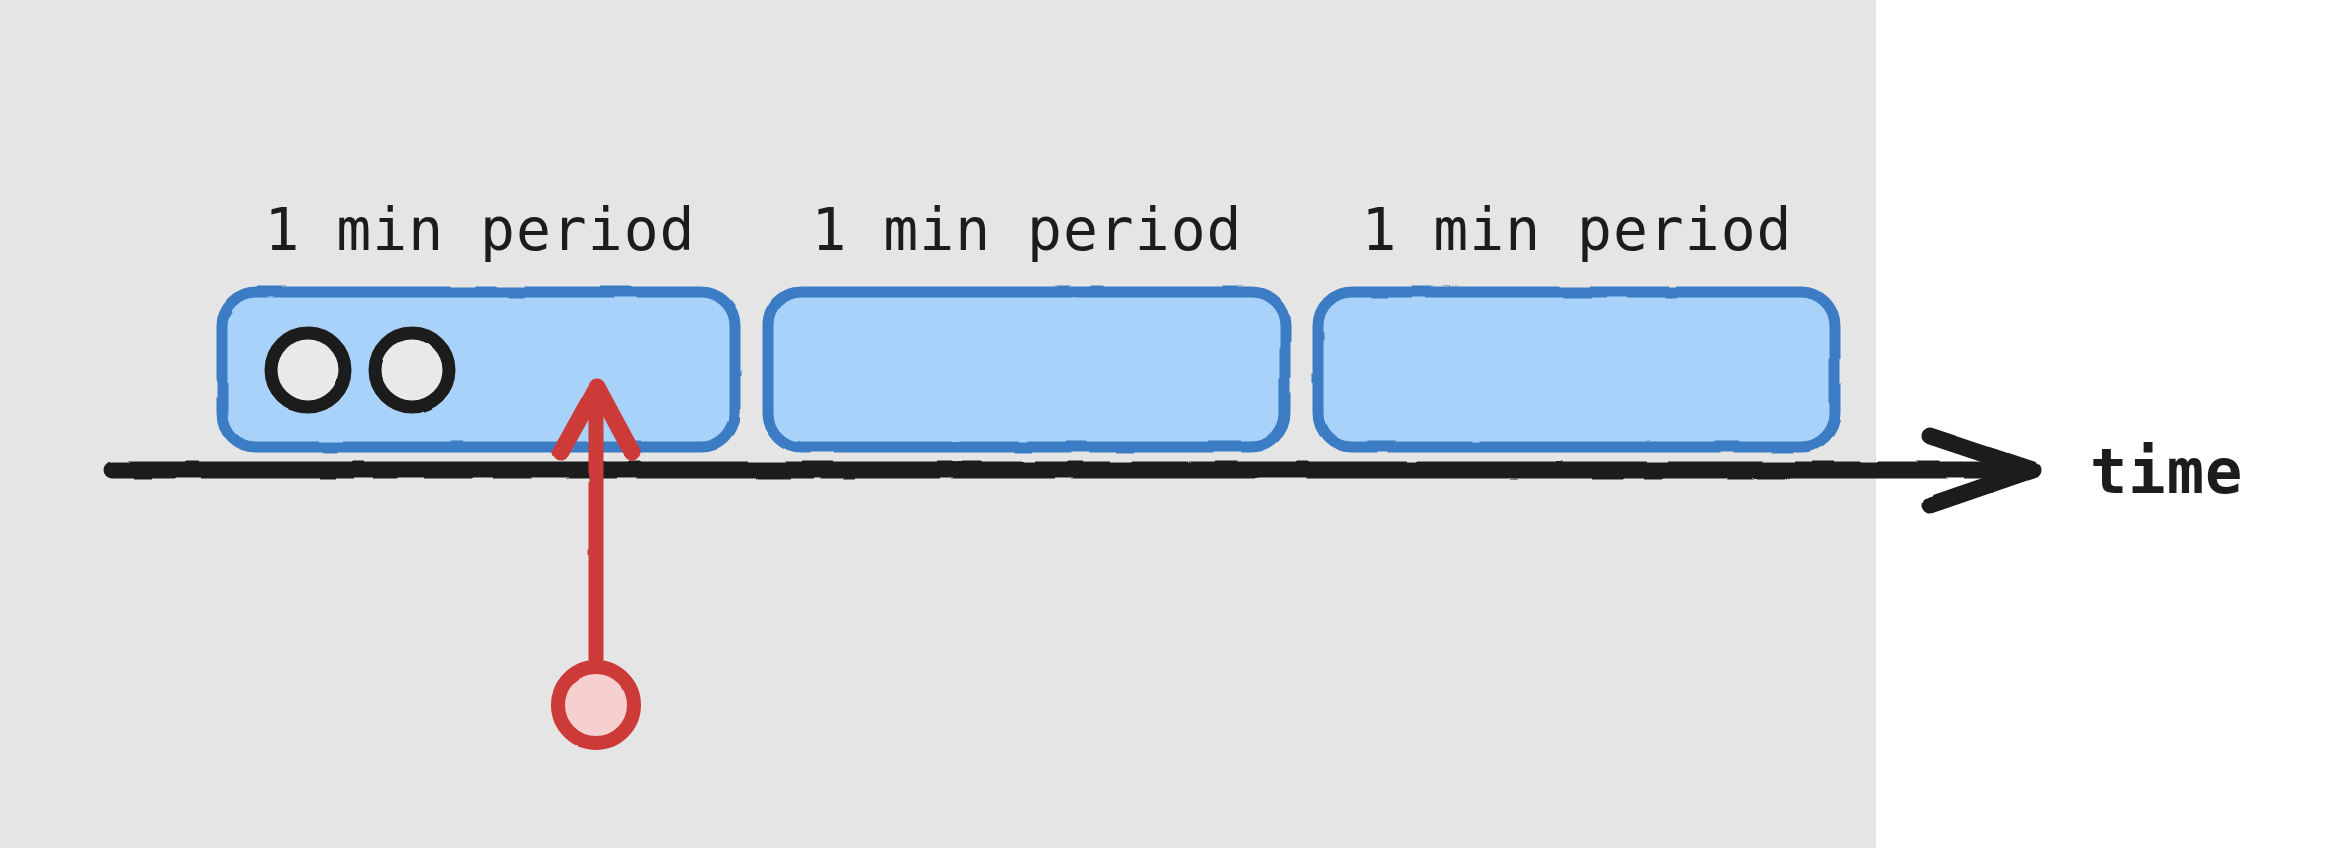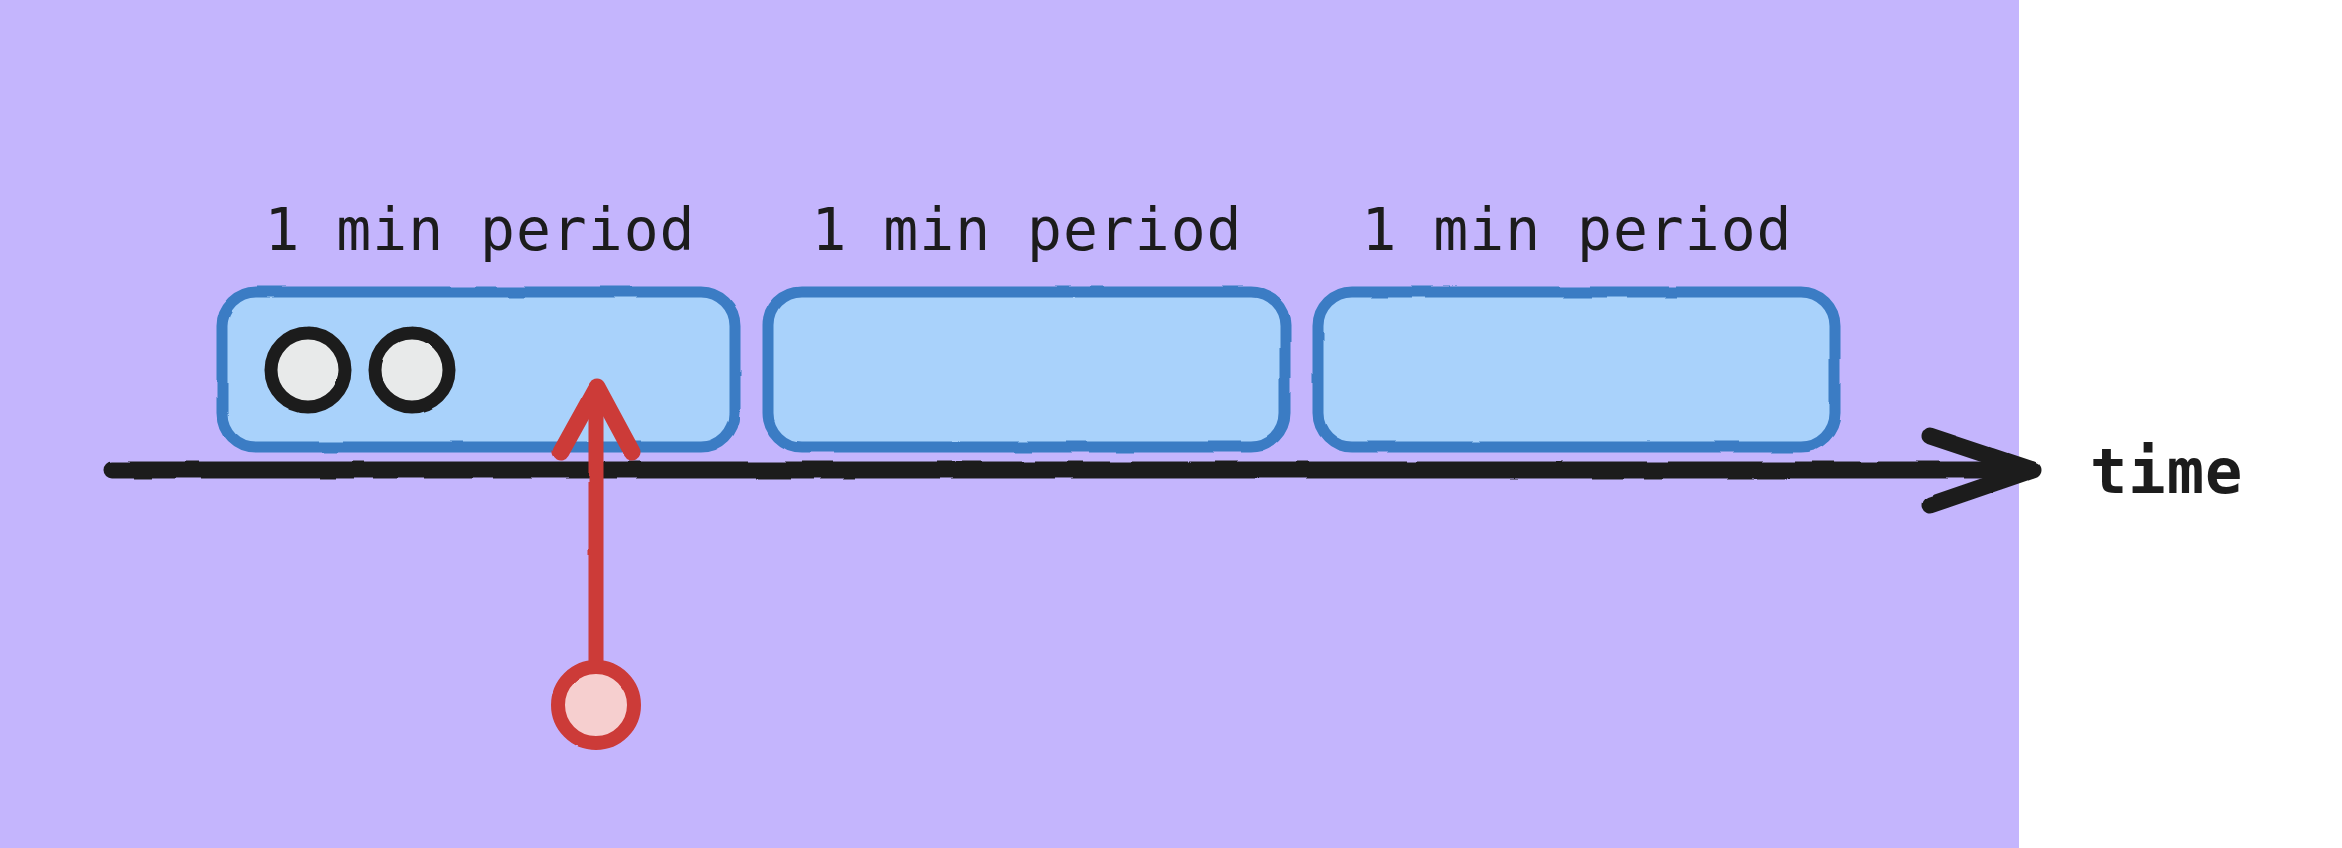--- a/index.html
+++ b/index.html
@@ -9,23 +9,23 @@
     background: #ffffff;
   }
   body {
     width: 2342px;
     height: 848px;
     overflow: hidden;
     font-family: "DejaVu Sans Mono", "Liberation Mono", monospace;
   }
   #canvas-wrap {
     position: relative;
-    width: 2019px;
+    width: 1876px;
     height: 848px;
-    background: #c4b5fd;
+    background: #e5e5e5;
   }
   svg#diagram {
     display: block;
     width: 2342px;
     height: 848px;
   }
   .period-label {
     font-family: "DejaVu Sans Mono", "Liberation Mono", monospace;
     font-size: 58px;
     font-weight: 500;

